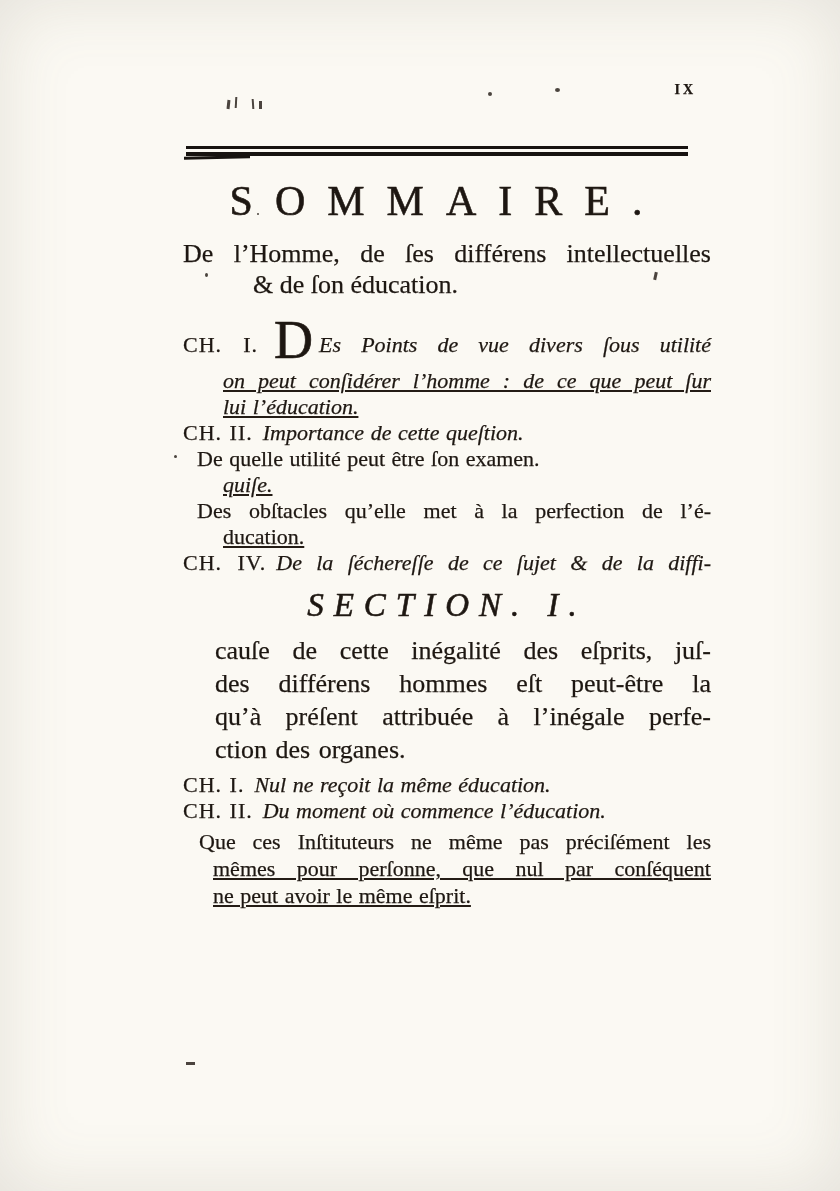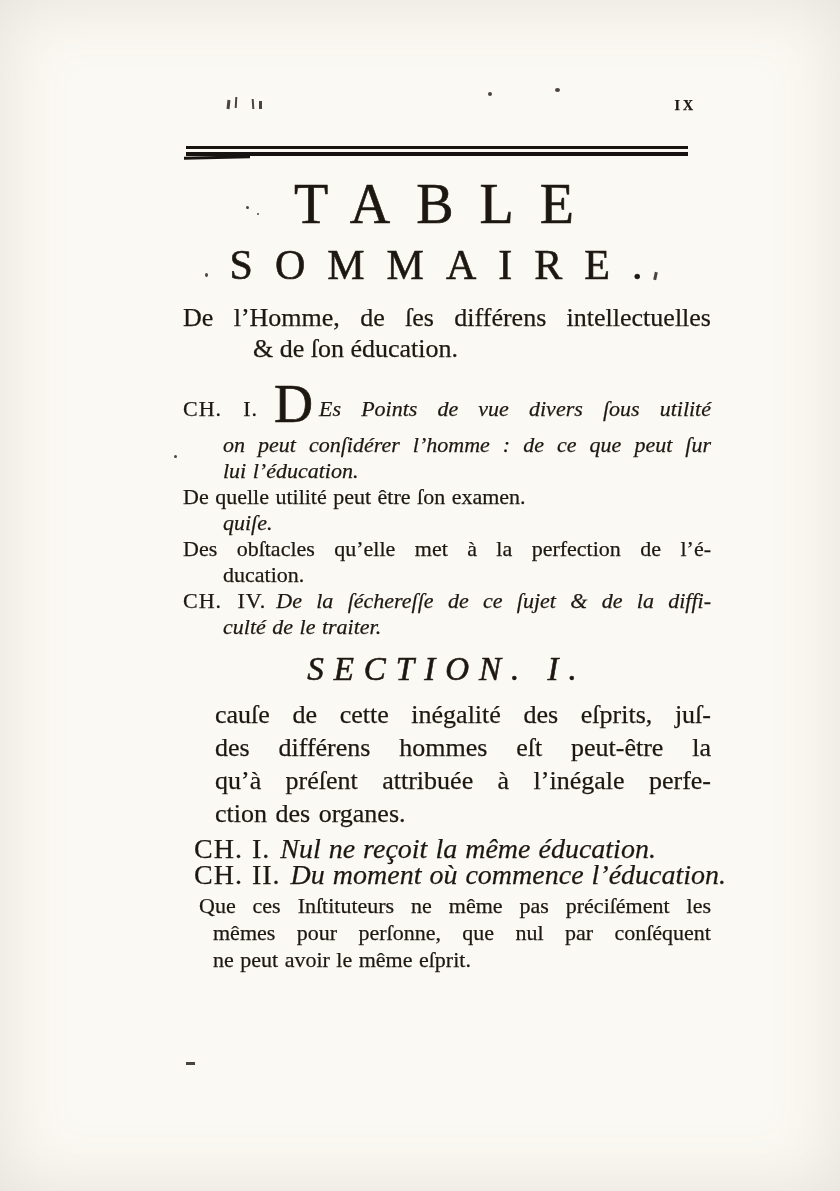--- a/index.html
+++ b/index.html
@@ -12,21 +12,21 @@
   .page {
     position: relative;
     width: 840px; height: 1191px;
     background: #fbf9f3;
     color: #1d1712;
     overflow: hidden;
     box-shadow: inset 0 0 70px rgba(115,105,85,.16);
     -webkit-text-stroke: 0.25px #241c15;
   }
   .folio {
-    position: absolute; top: 92px; right: 144px;
+    position: absolute; top: 76px; right: 144px;
     font-size: 20px; font-weight: bold;
     font-variant: small-caps; letter-spacing: 3px;
   }
   .rule { position: absolute; left: 186px; top: 146px; width: 502px; }
   .rule .r1 { height: 3px; background: #171310; margin-bottom: 3px; }
   .rule .r2 { height: 4px; background: #171310; }
   .rule .r3 { position: absolute; left: -2px; top: 10px; width: 66px; height: 3px;
               background: #171310; transform: rotate(-1.2deg); }
 
   .col { position: absolute; left: 183px; top: 168px; width: 528px; }
@@ -42,47 +42,47 @@
     -webkit-text-stroke: 0.6px #241c15;
   }
   .half { font-size: 26px; line-height: 31px; white-space: nowrap; }
   .half1 { margin: 16px 0 0; text-align: justify; text-align-last: justify; }
   .half2 { margin: 0 0 0 70px; }
 
   .toc { margin-top: 20px; font-size: 22px; }
   .line { line-height: 26px; white-space: nowrap; word-spacing: 1px; }
   .line.first { line-height: 46px; }
   .jst { text-align: justify; text-align-last: justify; }
-  .cont { margin-left: 40px; }
-  .sub  { }
+  .cont { margin-left: 40px; text-decoration: underline; }
+  .sub  { margin-left: 14px; }
   .it { font-style: italic; }
   .label { font-style: normal; letter-spacing: 1px; margin-right: 10px; }
   .dropcap {
     font-style: normal;
     font-size: 54px; line-height: 40px;
     vertical-align: -6px; margin: 0 6px 0 6px;
     -webkit-text-stroke: 0.7px #241c15;
   }
 
   .section-heading {
     margin: 10px 0 10px; font-weight: normal;
     font-size: 33px; letter-spacing: 10px; text-align: center;
     line-height: 38px;
     font-style: italic;
     -webkit-text-stroke: 0.6px #241c15;
   }
   .argument { font-size: 26px; }
   .aline { line-height: 33px; white-space: nowrap; word-spacing: 2px; }
   .aline.ind { margin-left: 32px; }
 
-  .secent { margin-top: 6px; font-size: 28px; margin-left: 11px; }
+  .secent { margin-top: 6px; font-size: 22px; }
   .closing { margin-top: 4px; font-size: 22px; }
   .closing .line { line-height: 27px; }
   .cl1 { margin-left: 16px; }
-  .cl2 { margin-left: 30px; }
+  .cl2 { margin-left: 30px; text-decoration: underline; }
 
   .speck { position: absolute; background: #2b241d; opacity: .85; }
 </style>
 </head>
 <body>
 
 <div class="page">
 
   <div class="folio">ix</div>
 
@@ -102,57 +102,60 @@
   </div>
 
   <div class="rule">
     <div class="r1"></div>
     <div class="r2"></div>
     <div class="r3"></div>
   </div>
 
   <div class="col">
 
-    <h1 class="title">TABLE</h1>
     <h2 class="subtitle">SOMMAIRE.</h2>
 
     <div>
       <div class="half half1">De l’Homme, de ſes différens intellectuelles</div>
       <div class="half half2">&amp; de ſon éducation.</div>
     </div>
 
     <div class="toc">
 
       <div>
         <div class="line first jst">
           <span class="label">CH. I.</span><span class="dropcap">D</span><span class="it">Es Points de vue divers ſous utilité</span>
         </div>
         <div class="line cont it jst">on peut conſidérer l’homme : de ce que peut ſur</div>
         <div class="line cont it">lui l’éducation.</div>
       </div>
 
+      <div>
+        <div class="line">
+          <span class="label">CH. II.</span><span class="it">Importance de cette queſtion.</span>
+        </div>
+      </div>
 
       <div>
         <div class="line sub">De quelle utilité peut être ſon examen.</div>
       </div>
 
       <div>
         <div class="line cont it">quiſe.</div>
       </div>
 
       <div>
         <div class="line sub jst">Des obſtacles qu’elle met à la perfection de l’é-</div>
         <div class="line cont">ducation.</div>
       </div>
 
       <div>
         <div class="line jst">
           <span class="label">CH. IV.</span><span class="it">De la ſéchereſſe de ce ſujet &amp; de la diffi-</span>
         </div>
-        <div class="line cont it">culté de le traiter.</div>
       </div>
 
     </div>
 
     <h3 class="section-heading">SECTION. I.</h3>
 
     <div class="argument">
       <div class="aline ind jst">cauſe de cette inégalité des eſprits, juſ-</div>
       <div class="aline ind jst">des différens hommes eſt peut-être la</div>
       <div class="aline ind jst">qu’à préſent attribuée à l’inégale perfe-</div>

